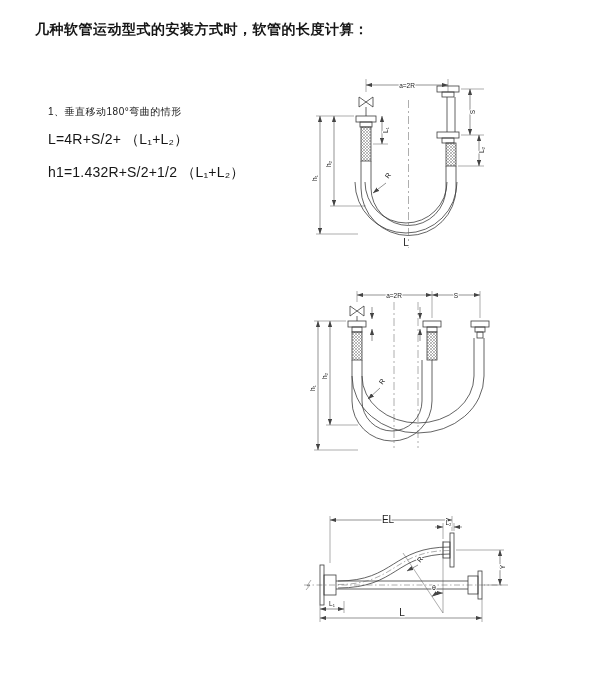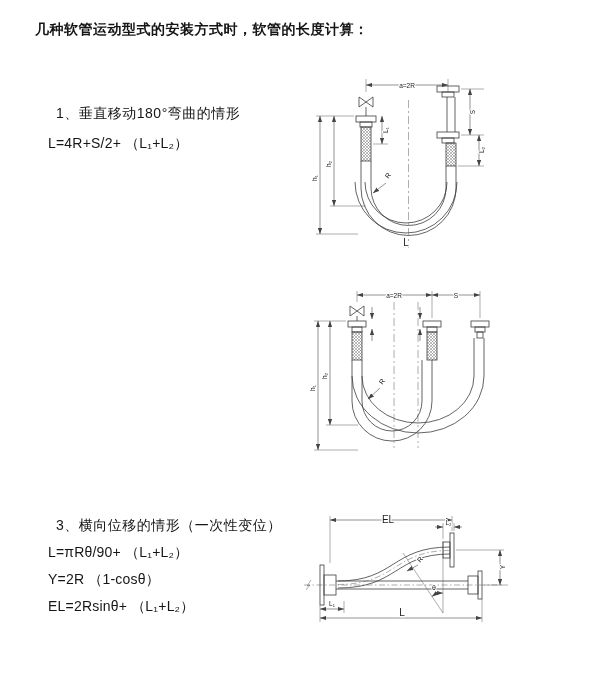--- a/index.html
+++ b/index.html
@@ -1,20 +1,20 @@
 <!DOCTYPE html>
 <html><head>
 <meta charset="utf-8">
 <style>
   html,body{margin:0;padding:0;}
   .page{position:relative;width:600px;height:636px;background:#ffffff;overflow:hidden;
         font-family:"Liberation Sans","DejaVu Sans",sans-serif;color:#161616;}
   .title{position:absolute;left:35px;top:21px;font-size:14px;font-weight:bold;letter-spacing:.5px;white-space:nowrap;}
   .section{position:absolute;left:48px;white-space:nowrap;}
-  .heading{font-size:14px;font-weight:500;margin:0 0 4px 8px;letter-spacing:.5px;}
+  .heading{font-size:10px;font-weight:500;margin:0 0 4px 0;letter-spacing:.5px;}
   .formula{font-size:14px;line-height:33px;letter-spacing:.2px;}
   .tight .formula{line-height:27px;}
   .dsvg{position:absolute;}
   .dsvg line,.dsvg path,.dsvg rect{stroke:#3c3c3c;fill:none;stroke-width:.8;}
   .dsvg .dim{stroke:#4a4a4a;stroke-width:.6;}
   .dsvg .ext{stroke:#5a5a5a;stroke-width:.5;}
   .dsvg .cl{stroke:#6a6a6a;stroke-width:.55;stroke-dasharray:8 3 2 3;}
   .dsvg .hcl{stroke:#6a6a6a;stroke-width:.55;stroke-dasharray:6 2.5 1.5 2.5;}
   .dsvg .braid{fill:url(#braid);}
   .dsvg text{stroke:none;fill:#1d1d1d;}
@@ -36,29 +36,24 @@
         <path d="M0,3 L3,0 M0,0 L3,3" stroke="#6a6a6a" stroke-width="0.45" fill="none"></path>
       </pattern>
     </defs>
   </svg>
 
   <div class="title">几种软管运动型式的安装方式时，软管的长度计算：</div>
 
   <div class="section" style="top:105px">
     <div class="heading">1、垂直移动180°弯曲的情形</div>
     <div class="formula">L=4R+S/2+ （L₁+L₂）</div>
+    <div class="formula">h1=1.432R+S/2+1/2 （L₁+L₂）</div>
   </div>
 
 
-  <div class="section tight" style="top:517px">
-    <div class="heading">3、横向位移的情形（一次性变位）</div>
-    <div class="formula">L=πRθ/90+ （L₁+L₂）</div>
-    <div class="formula">Y=2R （1-cosθ）</div>
-    <div class="formula">EL=2Rsinθ+ （L₁+L₂）</div>
-  </div>
 
   <svg class="dsvg" style="left:298px;top:66px" width="235" height="195" viewBox="0 0 235 195">
 
     <g>
       <line class="ext" x1="68" y1="26" x2="68" y2="13"></line>
       <line class="ext" x1="150" y1="26" x2="150" y2="13"></line>
       <line class="dim" x1="68" y1="19" x2="150" y2="19" marker-start="url(#arw)" marker-end="url(#arw)"></line>
       <text class="lbl" x="109" y="21.5" text-anchor="middle">a=2R</text>
     </g>
 

